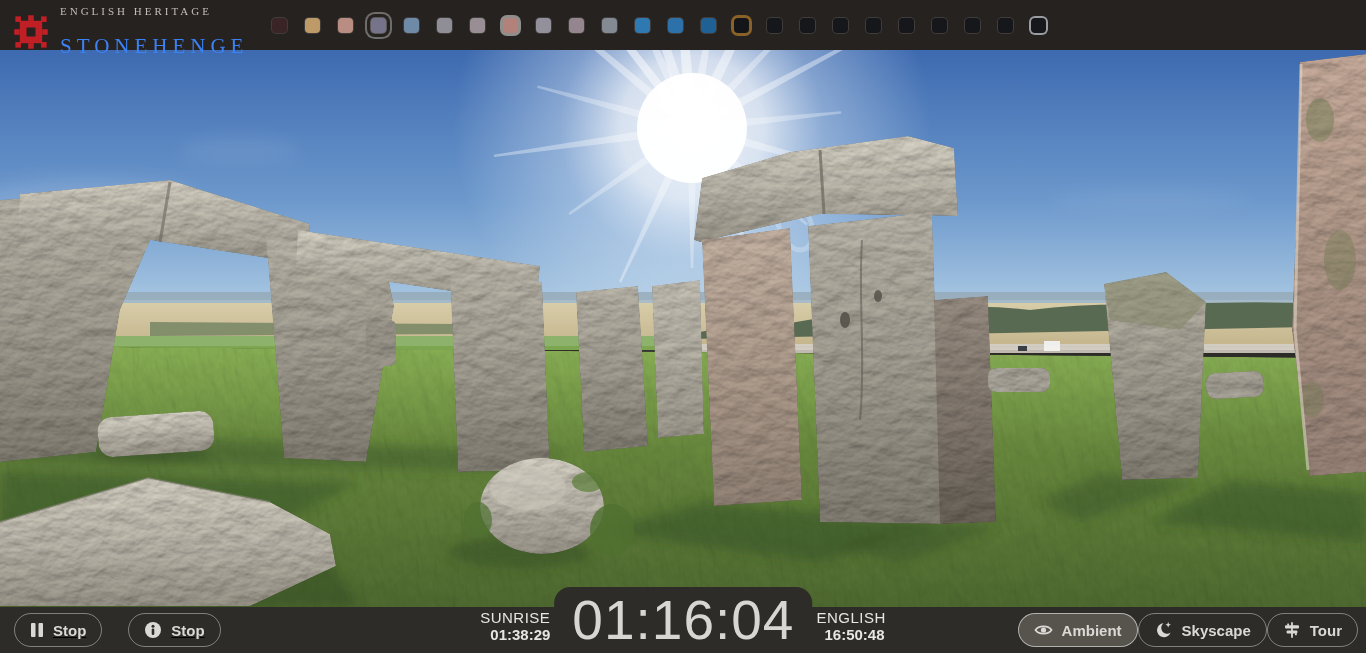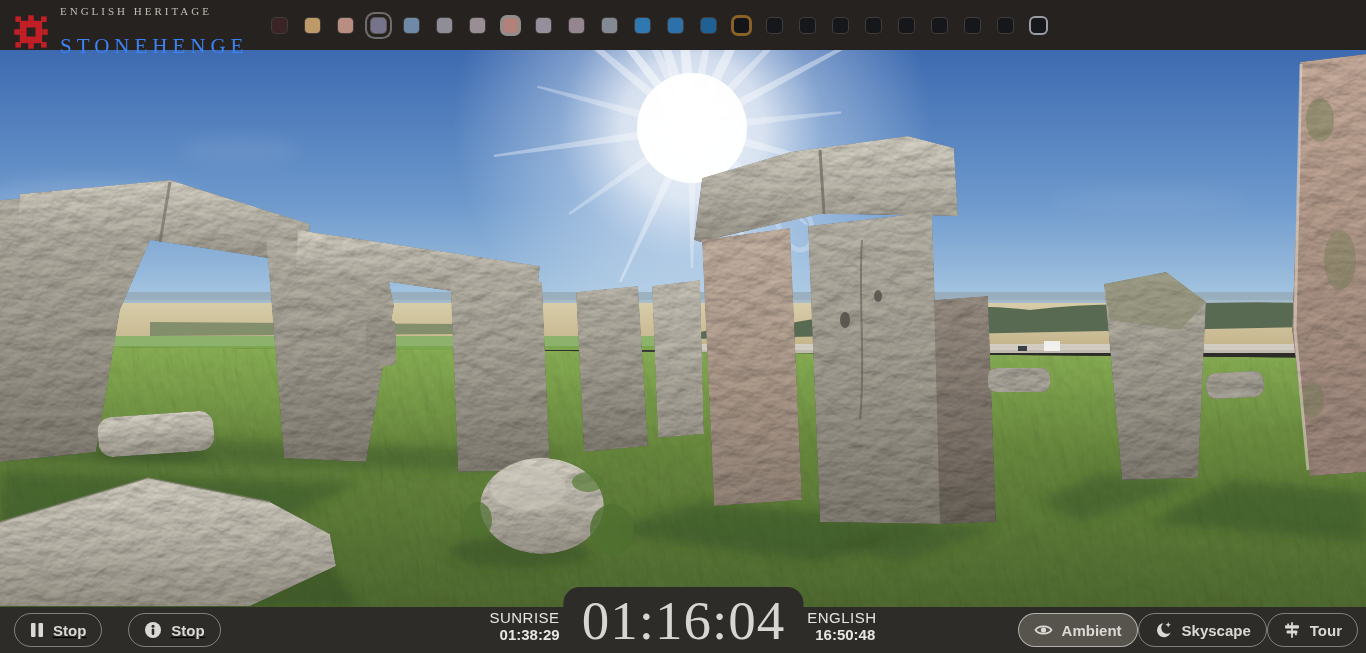--- a/index.html
+++ b/index.html
@@ -38,21 +38,21 @@
   .center-clock{position:absolute;left:50%;bottom:0;transform:translateX(-50%);
                 display:flex;align-items:flex-end;}
   .sun-block{display:flex;flex-direction:column;justify-content:center;height:53px;color:#e8e6e3;}
   .sun-block.sr{align-items:flex-end;text-align:right;padding-right:4px;}
   .sun-block.ss{align-items:flex-start;text-align:left;padding-left:4px;}
   .sun-label{font-size:15px;font-weight:400;letter-spacing:.5px;line-height:16px;}
   .sun-time{font-size:15px;font-weight:700;line-height:17px;margin-left:8px;}
   .clock-panel{height:66px;background:#2d2c29;border-radius:16px 16px 0 0;
                display:flex;align-items:center;padding:0 18px;}
   .clock-time{font-size:55px;font-weight:100;color:#d8d6d3;letter-spacing:1px;line-height:1;
-              font-family:Liberation Serif, serif;}
+              font-family:Liberation Sans, sans-serif;}
 </style>
 </head>
 <body>
 
 <div class="app">
 
   <header class="topbar">
     <div class="brand">
       <svg width="38" height="38" viewBox="0 0 34 34">
         <g fill="#c01f25">

